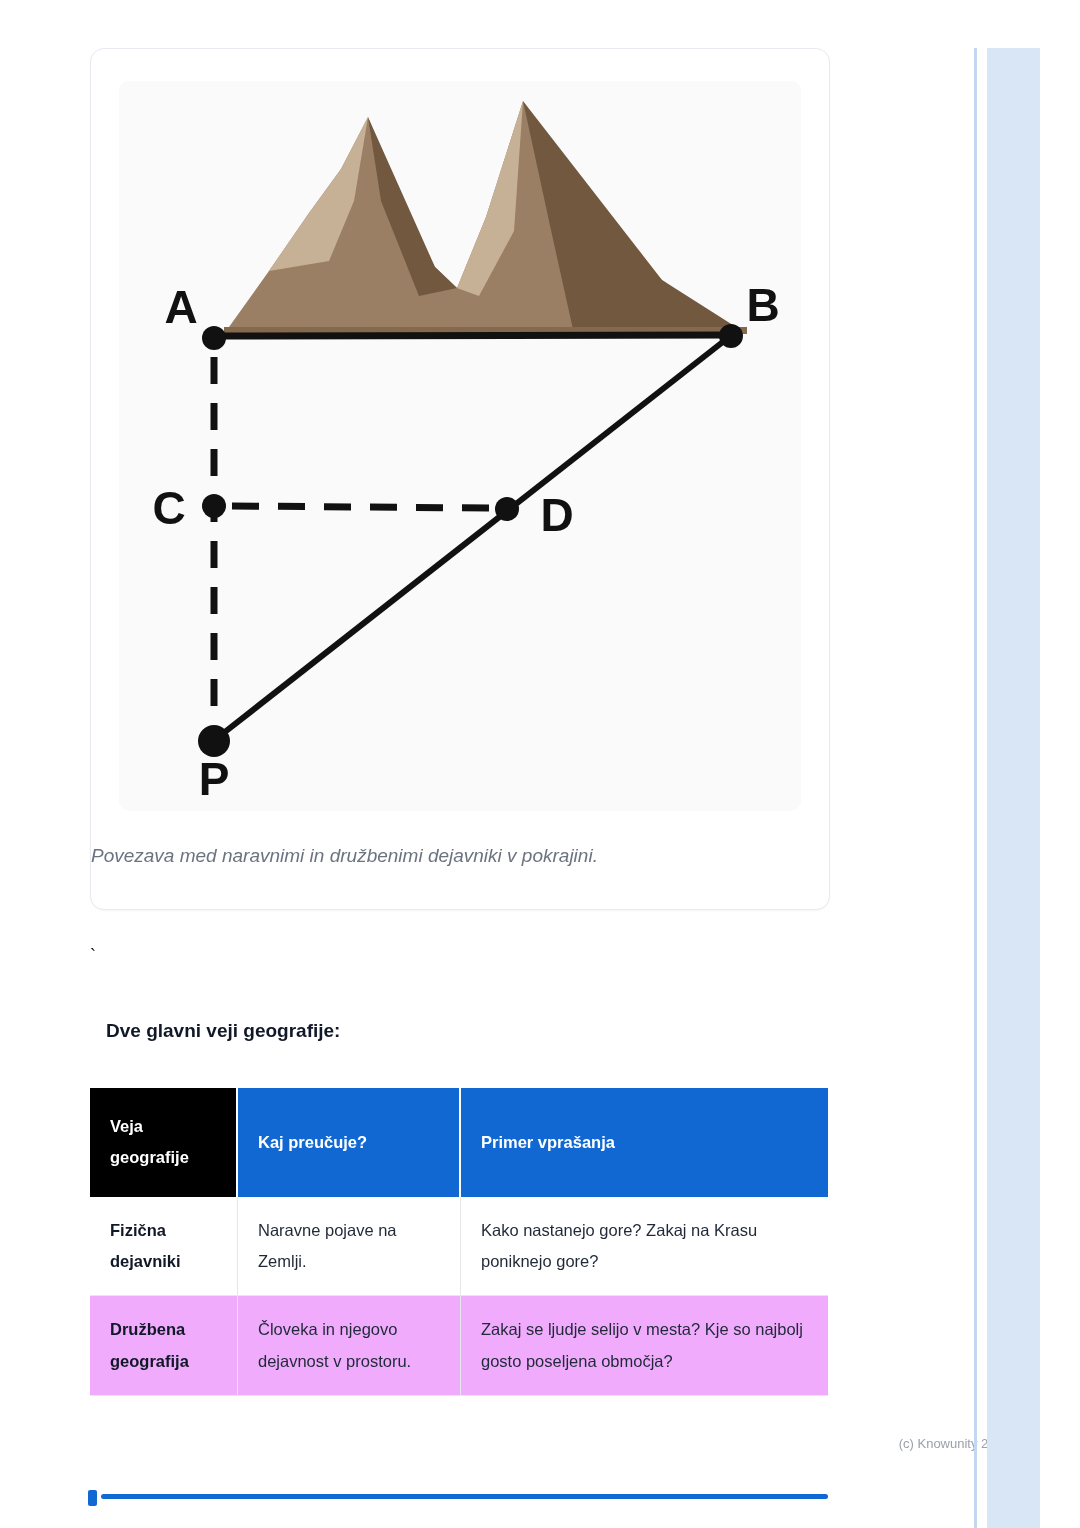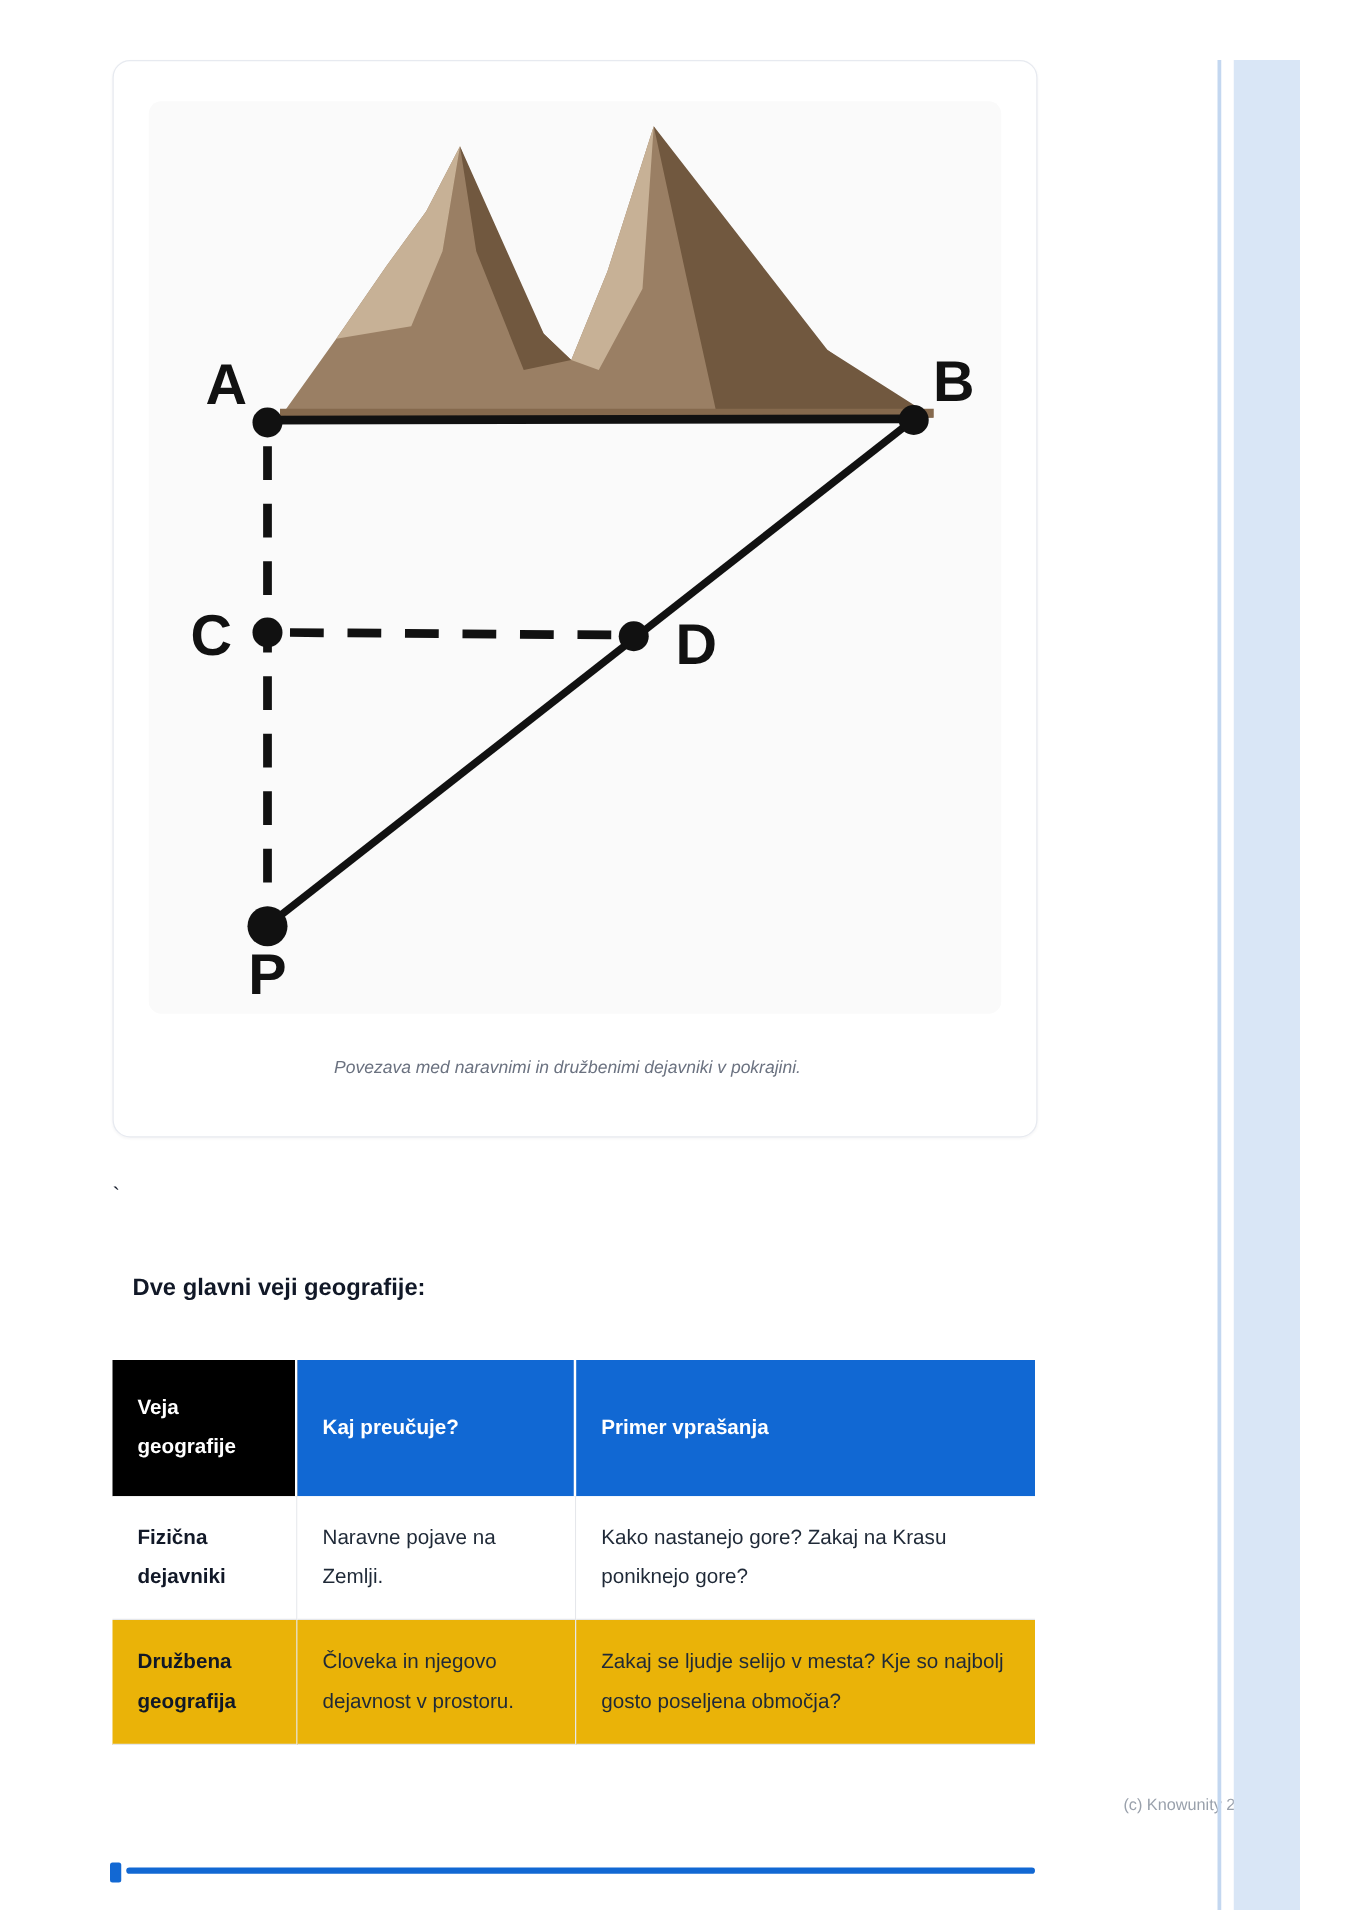--- a/index.html
+++ b/index.html
@@ -12,43 +12,43 @@
     position:absolute;left:90px;top:48px;width:740px;height:862px;
     background:#ffffff;border:1px solid #e7eaf0;border-radius:14px;
     box-sizing:border-box;box-shadow:0 1px 2px rgba(16,24,40,.04);
   }
   .figure-area{
     position:absolute;left:28px;top:32px;width:682px;height:730px;
     background:#fafafa;border-radius:10px;overflow:hidden;
   }
   .figure-area svg{display:block;}
   .caption{
-    position:absolute;left:0;right:12px;top:796px;text-align:center;
-    font-style:italic;font-size:14px;color:#6b7280;
+    position:absolute;left:0;right:12px;top:796px;
+    font-style:italic;font-size:19px;color:#6b7280;
   }
   .stray-char{position:absolute;left:90px;top:946px;font-size:18px;color:#111827;}
   .section-heading{
     position:absolute;left:106px;top:1020px;font-size:19px;font-weight:bold;color:#111827;
   }
   
   .table-wrap{position:absolute;left:90px;top:1088px;width:738px;}
   table{width:100%;border-collapse:separate;border-spacing:0;table-layout:fixed;font-size:16.5px;}
   col.c1{width:148px;} col.c2{width:223px;} col.c3{width:367px;}
   th{
     color:#ffffff;font-weight:bold;text-align:left;vertical-align:middle;
     padding:23px 20px;line-height:1.9;border-right:2px solid #ffffff;
   }
   th:last-child{border-right:none;}
   td{
     padding:18px 20px;vertical-align:middle;line-height:1.9;color:#1f2937;
     border-bottom:1px solid #e5e7eb;border-right:1px solid #e5e7eb;
     background:#ffffff;
   }
   td:last-child{border-right:none;}
-  tr.alt td{background:#eab308;}
+  tr.alt td{background:#f0abfc;}
   td.branch{font-weight:bold;color:#111827;}
   
   .watermark{position:absolute;right:70px;top:1436px;font-size:13px;color:#9aa1ac;}
   
   .edge-line{position:absolute;left:974px;top:48px;width:3px;height:1480px;background:#c3d7f0;}
   .edge-panel{position:absolute;left:987px;top:48px;width:53px;height:1480px;background:#d9e6f6;}
   
   .next-accent-tick{position:absolute;left:88px;top:1490px;width:9px;height:16px;border-radius:2px;}
   .next-accent-bar{position:absolute;left:101px;top:1494px;width:727px;height:5px;border-radius:3px;}
 </style>

